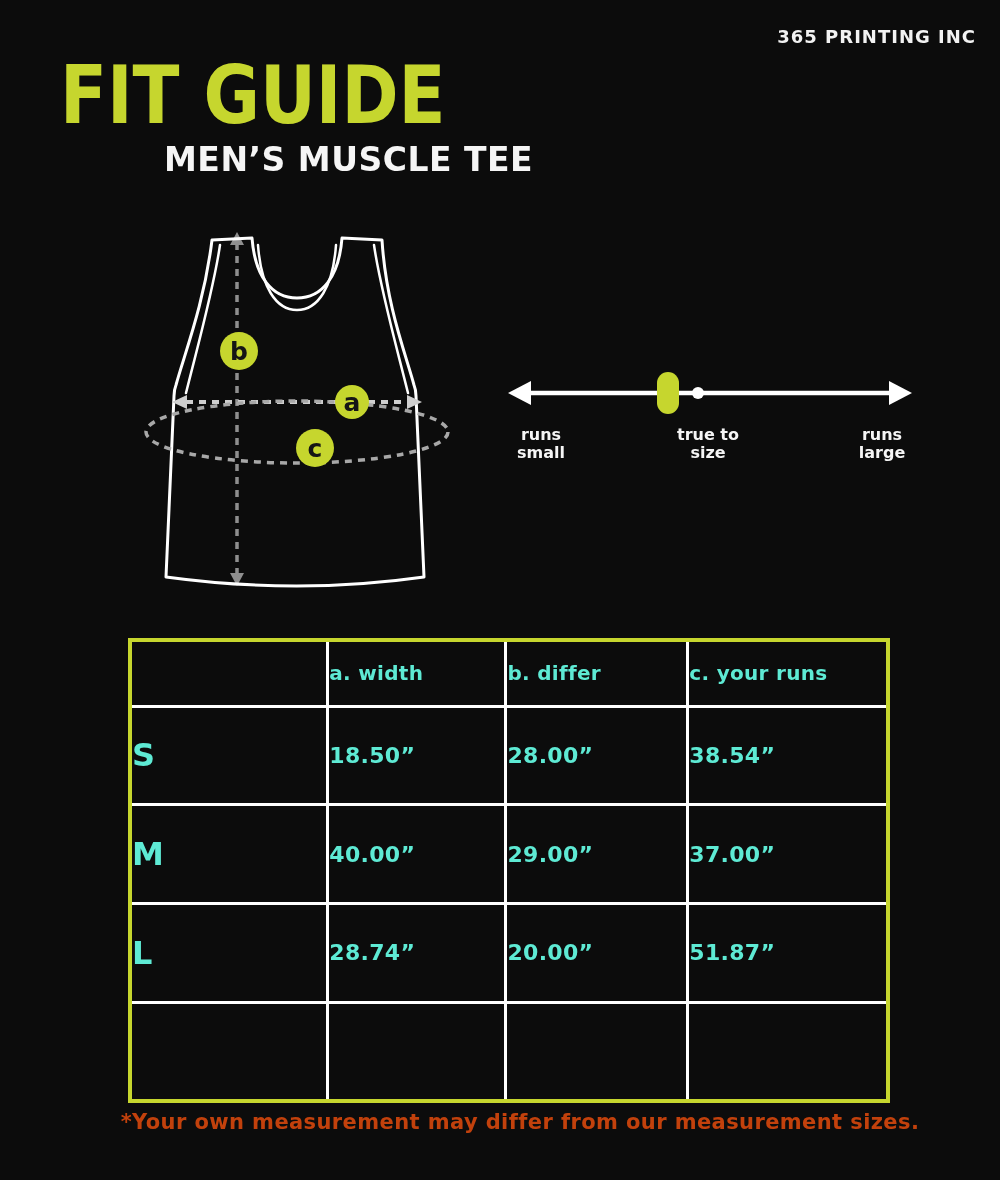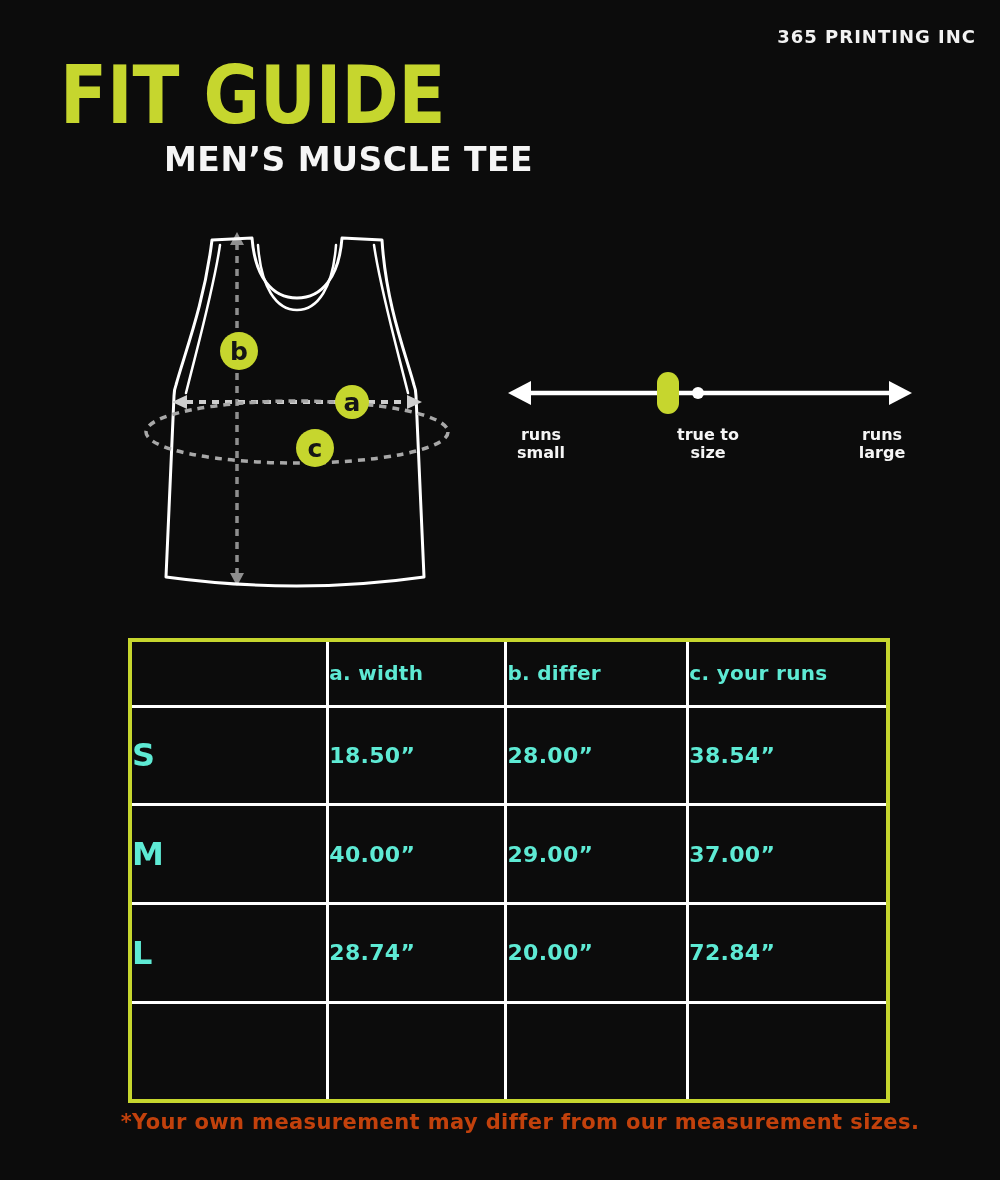--- a/index.html
+++ b/index.html
@@ -178,21 +178,21 @@
         <tr style="">
         <td class="size-cell">M</td>
         <td class="value-cell">40.00”</td>
         <td class="value-cell">29.00”</td>
         <td class="value-cell">37.00”</td>
       </tr>
         <tr style="">
         <td class="size-cell">L</td>
         <td class="value-cell">28.74”</td>
         <td class="value-cell">20.00”</td>
-        <td class="value-cell">72.84”</td>
+        <td class="value-cell">51.87”</td>
       </tr>
         <tr style="">
         <td class="size-cell"></td>
         <td class="value-cell"></td>
         <td class="value-cell"></td>
         <td class="value-cell"></td>
       </tr>
       </tbody>
   </table>
 

